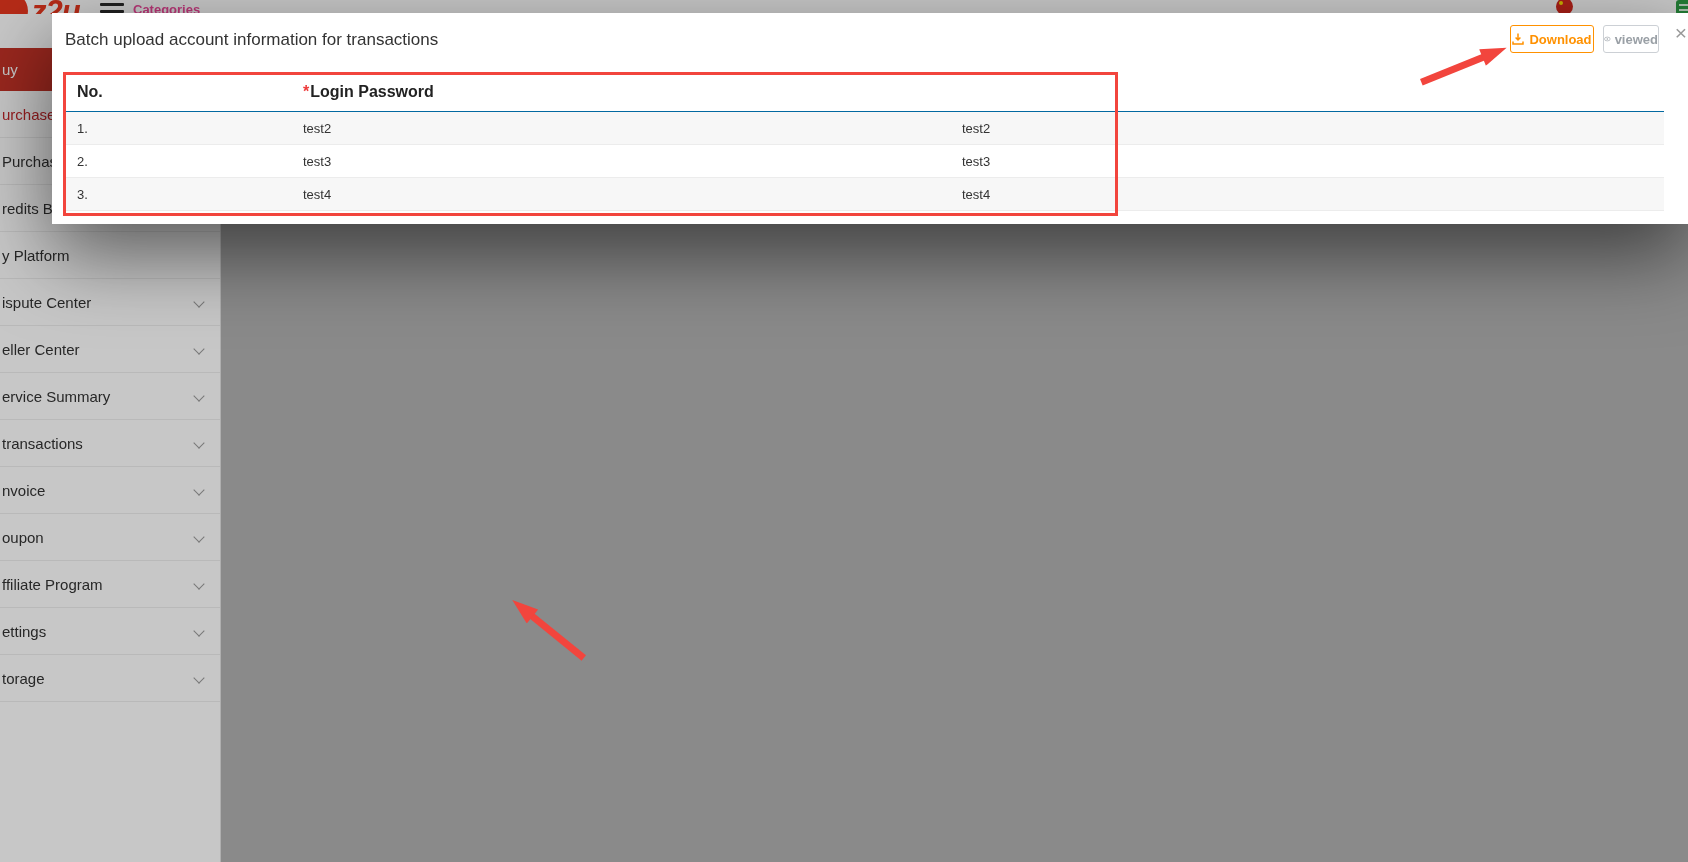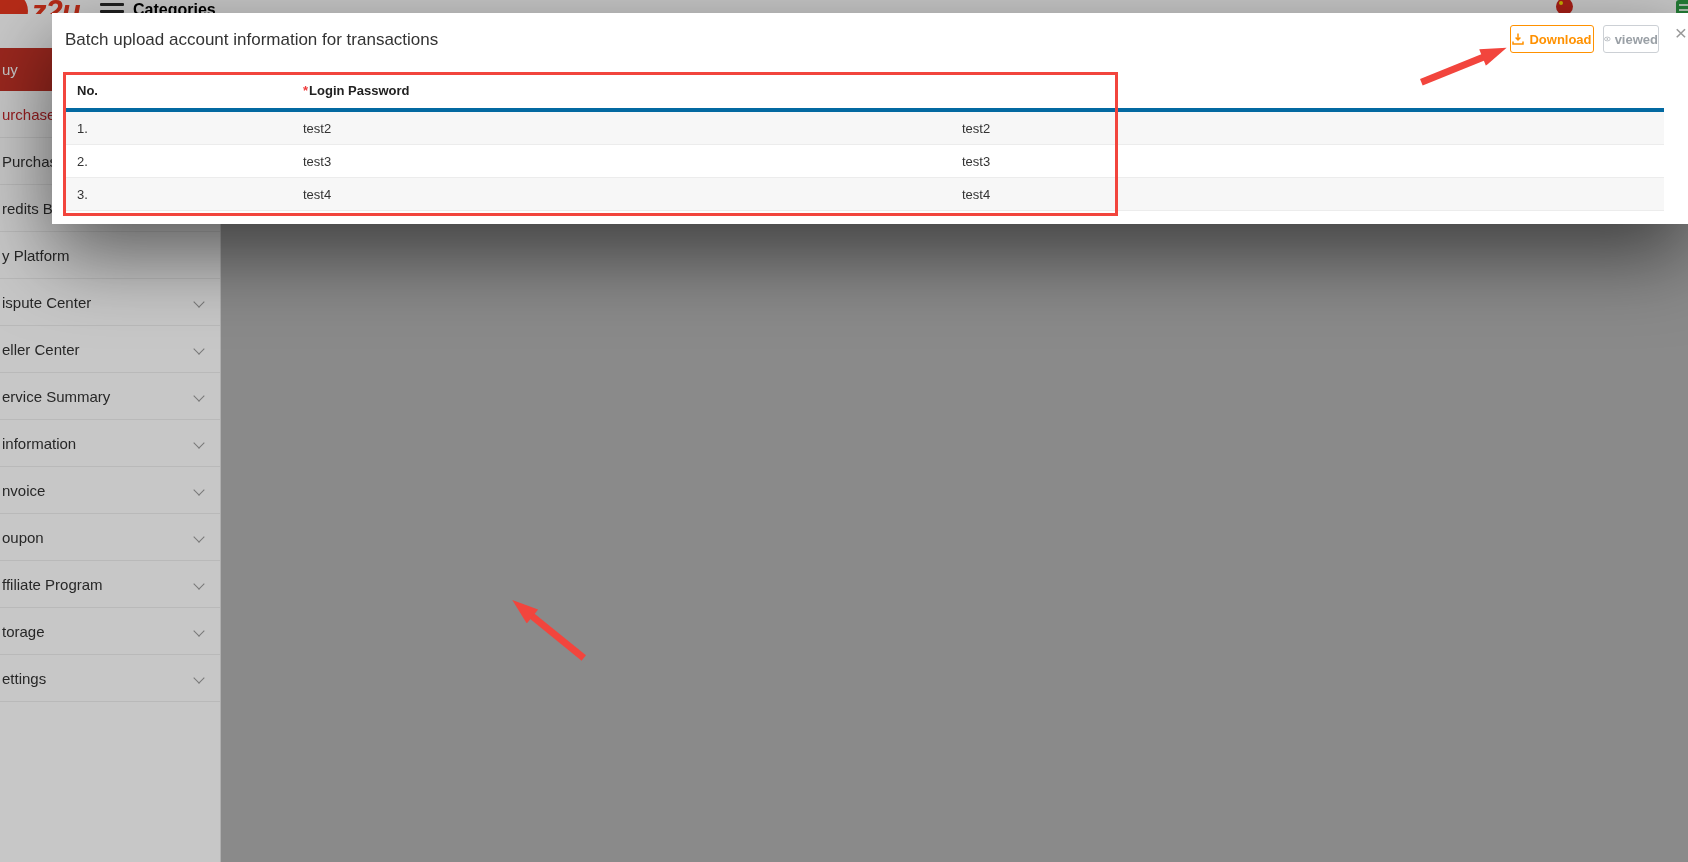--- a/index.html
+++ b/index.html
@@ -5,21 +5,21 @@
   * { margin:0; padding:0; box-sizing:border-box; }
   body { font-family:"Liberation Sans","DejaVu Sans",sans-serif; background:#fff; }
   #screen { position:relative; width:1688px; height:862px; overflow:hidden; background:#fff; }
 
   
   #pageheader { position:absolute; left:0; top:0; right:0; height:60px; background:#fff; z-index:1; }
   .logo-circle { position:absolute; left:-10px; top:-8px; width:38px; height:38px; border-radius:50%; background:#e8381f; }
   .logo-text { position:absolute; left:31px; top:-6px; font-size:31px; font-weight:bold; font-style:italic; color:#e8381f; letter-spacing:-1px; }
   .hamburger { position:absolute; left:100px; top:3px; width:24px; }
   .hamburger i { display:block; height:3px; background:#2a2a2a; margin-bottom:4px; border-radius:1px; }
-  .categories { position:absolute; left:133px; top:0px; font-size:16px; font-weight:bold; color:#000000; line-height:20px; }
+  .categories { position:absolute; left:133px; top:0px; font-size:13px; font-weight:bold; color:#ec4899; line-height:20px; }
   .flag { position:absolute; left:1556px; top:-2px; width:17px; height:17px; border-radius:50%; background:#d5281e; overflow:hidden; }
   .flag b { position:absolute; left:3px; top:3px; width:4px; height:4px; border-radius:50%; background:#ffde00; }
   .locale { position:absolute; left:1583px; top:0px; font-size:14px; font-weight:bold; color:#555; line-height:18px;margin-top:10px; }
   .ext-icon { position:absolute; left:1676px; top:0px; width:20px; height:15px; background:#2e9e44; border-radius:3px; }
   .ext-icon i { position:absolute; left:3px; top:4px; width:14px; height:2px; background:#d9f2de; }
   .ext-icon em { position:absolute; left:3px; top:9px; width:14px; height:2px; background:#d9f2de; }
 
   
   #sidebar { position:absolute; left:0; top:14px; width:221px; bottom:0; background:#fff; border-right:1px solid #e0e0e0; z-index:1; }
   .buy-bar { position:absolute; left:0; top:34px; width:221px; height:43px; background:#c43227; color:#fff; font-size:15px; line-height:43px; padding-left:2px; }
@@ -75,21 +75,21 @@
   #dim2 { position:absolute; left:221px; top:14px; right:0; bottom:0; background:rgba(0,0,0,0.26); z-index:6; }
 
   
   #modal { position:absolute; left:52px; top:13px; right:0; height:211px; background:#fff; z-index:10; box-shadow:0 30px 80px rgba(0,0,0,0.55); }
   .m-title { position:absolute; left:13px; top:17px; font-size:17px; font-weight:500; color:#333; }
   .dl-btn { position:absolute; left:1458px; top:12px; width:84px; height:28px; border:1px solid #ff9100; border-radius:3px; background:#fff; color:#ff9100; font-size:13px; font-weight:bold; display:flex; align-items:center; justify-content:center; gap:5px; }
   .vw-btn { position:absolute; left:1551px; top:12px; width:56px; height:28px; border:1px solid #ccd0d5; border-radius:3px; background:#fff; color:#9aa0a6; font-size:13px; font-weight:bold; display:flex; align-items:center; justify-content:center; gap:4px; }
   .close-x { position:absolute; left:1617px; top:8px; font-size:21px; color:#999; line-height:24px; width:24px; text-align:center; }
 
   .m-table { position:absolute; left:12px; top:59px; right:24px; }
-  .m-thead { display:flex; height:40px; align-items:center; border-bottom:4px solid #0369a1; font-size:13px; font-weight:bold; color:#222; }
+  .m-thead { display:flex; height:40px; align-items:center; border-bottom:1px solid #0369a1; font-size:16px; font-weight:bold; color:#222; }
   .m-tr { display:flex; height:33px; align-items:center; border-bottom:1px solid #ececec; font-size:13px; color:#333; }
   .m-tr.alt { background:#f7f7f7; }
   .c1 { width:239px; padding-left:13px; }
   .c2 { width:659px; }
   .c3 { flex:1; }
   .req { color:#ee3b3b; margin-right:1px; }
 
   
   .anno-box { position:absolute; left:63px; top:72px; width:1055px; height:144px; border:3px solid #f2453d; z-index:20; pointer-events:none; }
   .anno-arrow { position:absolute; z-index:21; pointer-events:none; }
@@ -143,41 +143,41 @@
       </div>
       <div class="side-item">
         <span>eller Center</span>
         <span class="chev"></span>
       </div>
       <div class="side-item">
         <span>ervice Summary</span>
         <span class="chev"></span>
       </div>
       <div class="side-item">
-        <span>information</span>
+        <span>transactions</span>
         <span class="chev"></span>
       </div>
       <div class="side-item">
         <span>nvoice</span>
         <span class="chev"></span>
       </div>
       <div class="side-item">
         <span>oupon</span>
         <span class="chev"></span>
       </div>
       <div class="side-item">
         <span>ffiliate Program</span>
         <span class="chev"></span>
       </div>
       <div class="side-item">
+        <span>ettings</span>
+        <span class="chev"></span>
+      </div>
+      <div class="side-item">
         <span>torage</span>
-        <span class="chev"></span>
-      </div>
-      <div class="side-item">
-        <span>ettings</span>
         <span class="chev"></span>
       </div>
     </div>
   </div>
 
   <div id="contentbg"></div>
 
   <div class="card" id="card1">
     <div class="prow-border"></div>
     <div class="vline"></div>

